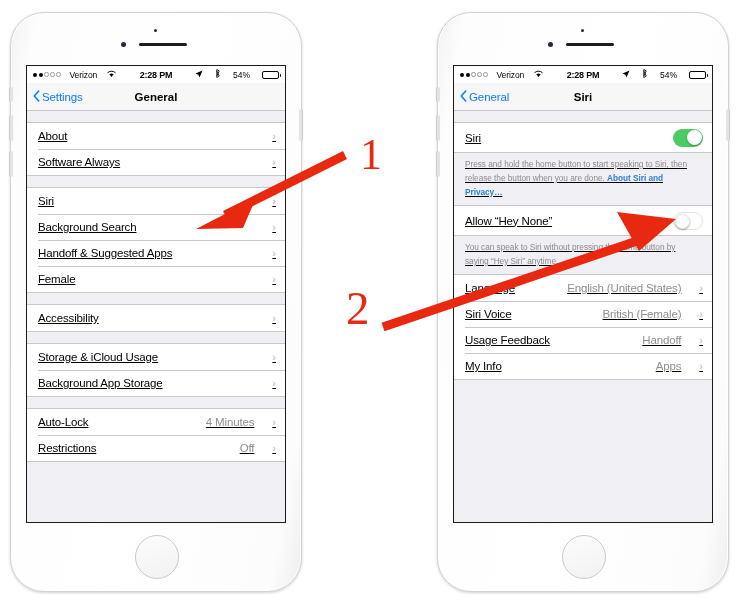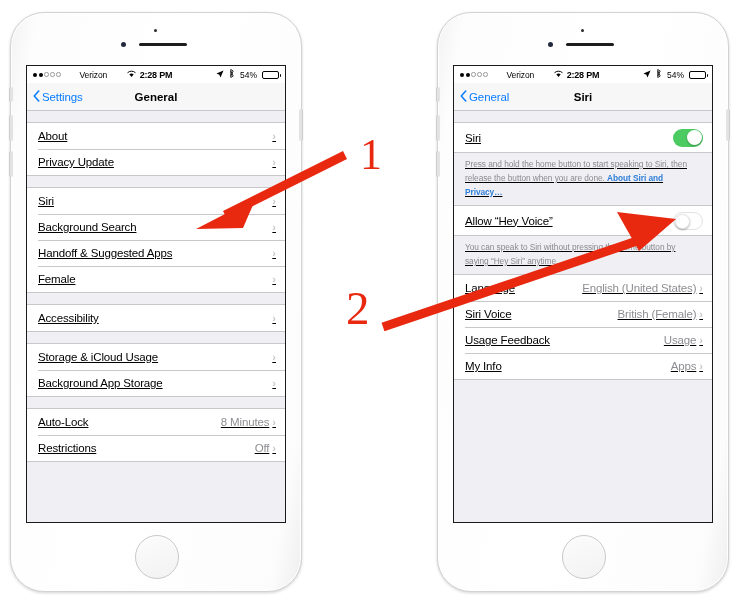--- a/index.html
+++ b/index.html
@@ -43,29 +43,29 @@
 
   
   .screen{position:absolute;background:#ffffff;overflow:hidden;
     border:1px solid #1a1a1a;}
   #screen-left{left:15px;top:52px;width:258px;height:456px;}
   #screen-right{left:15px;top:52px;width:258px;height:456px;}
 
   
   .statusbar{height:17px;display:flex;align-items:center;padding:0 6px;
     font-size:9px;color:#000;background:#fff;position:relative;}
-  .sb-left{display:flex;align-items:center;gap:18px;}
+  .sb-left{display:flex;align-items:center;gap:8px;}
   .dots{display:flex;align-items:center;gap:1.5px;}
   .dot{width:4px;height:4px;border-radius:50%;background:#000;}
   .dot.hollow{background:transparent;border:1px solid #9a9a9a;width:2.5px;height:2.5px;}
   .carrier{font-size:8.5px;letter-spacing:-.1px;margin-left:1px;}
   .wifi{margin-left:2px;display:inline-block;}
   .sb-center{position:absolute;left:0;right:0;text-align:center;font-size:9px;font-weight:bold;
     letter-spacing:-.2px;pointer-events:none;}
-  .sb-right{margin-left:auto;display:flex;align-items:center;gap:5px;font-size:8.5px;
+  .sb-right{margin-left:auto;display:flex;align-items:center;gap:12px;font-size:8.5px;
     position:relative;z-index:2;}
   .batt{width:17px;height:8px;border:1px solid #000;border-radius:2px;position:relative;
     padding:1px;box-sizing:border-box;}
   .batt-fill{height:100%;background:#000;border-radius:1px;}
   .batt-cap{position:absolute;right:-3px;top:2.5px;width:1.5px;height:3px;background:#000;
     border-radius:0 1px 1px 0;}
 
   
   .navbar{height:27px;background:#f7f7f7;border-bottom:1px solid #c8c7cc;
     display:flex;align-items:center;position:relative;padding:0 6px;}
@@ -78,21 +78,21 @@
   
   .content{height:412px;background:#efeff4;overflow:hidden;position:relative;text-decoration:underline;}
   .gap{background:#efeff4;}
   .group{background:#fff;border-top:1px solid #c8c7cc;border-bottom:1px solid #c8c7cc;}
   .row{height:26px;display:flex;align-items:center;padding:0 9px 0 11px;background:#fff;
     position:relative;cursor:pointer;}
   .row + .row:before{content:"";position:absolute;left:11px;right:0;top:0;height:1px;
     background:#c8c7cc;}
   .row-label{font-size:11.5px;color:#000;letter-spacing:-.15px;}
   .row-value{margin-left:auto;font-size:11.5px;color:#8e8e93;letter-spacing:-.15px;
-    margin-right:3px;}
+    margin-right:18px;}
   .chev{color:#c7c7cc;font-size:11px;line-height:1;margin-left:auto;font-weight:bold;}
   .row-value + .chev{margin-left:0;}
 
   
   .note{padding:4px 11px 6px 11px;font-size:8.3px;line-height:14px;color:#8a8a8f;
     letter-spacing:-.05px;background:#efeff4;}
   .note a{color:#2f7ed8;text-decoration:none;font-weight:bold;}
 
   
   .toggle{margin-left:auto;width:30px;height:18px;border-radius:9px;position:relative;
@@ -178,21 +178,21 @@
       </div>
 
       <div class="content" id="left-list">
           <div class="gap" style="height:11px"></div>
           <div class="group">
             <div class="row">
               <span class="row-label">About</span>
               <span class="chev">›</span>
             </div>
             <div class="row">
-              <span class="row-label">Privacy Update</span>
+              <span class="row-label">Software Always</span>
               <span class="chev">›</span>
             </div>
           </div>
           <div class="gap" style="height:11px"></div>
           <div class="group">
             <div class="row">
               <span class="row-label">Siri</span>
               <span class="chev">›</span>
             </div>
             <div class="row">
@@ -223,21 +223,21 @@
             </div>
             <div class="row">
               <span class="row-label">Background App Storage</span>
               <span class="chev">›</span>
             </div>
           </div>
           <div class="gap" style="height:11px"></div>
           <div class="group">
             <div class="row">
               <span class="row-label">Auto-Lock</span>
-              <span class="row-value">8 Minutes</span>
+              <span class="row-value">4 Minutes</span>
               <span class="chev">›</span>
             </div>
             <div class="row">
               <span class="row-label">Restrictions</span>
               <span class="row-value">Off</span>
               <span class="chev">›</span>
             </div>
           </div>
         </div>
     </div>
@@ -312,41 +312,41 @@
             <div class="row" style="height:29px">
               <span class="row-label">Siri</span>
               <span class="toggle on">
                 <span class="knob"></span>
               </span>
             </div>
           </div>
           <div class="note"><span>Press and hold the home button to start speaking to Siri, then release the button when you are done. </span><a href="#">About Siri and Privacy…</a></div>
           <div class="group">
             <div class="row" style="height:29px">
-              <span class="row-label">Allow “Hey Voice”</span>
+              <span class="row-label">Allow “Hey None”</span>
               <span class="toggle off">
                 <span class="knob"></span>
               </span>
             </div>
           </div>
           <div class="note">You can speak to Siri without pressing the home button by saying “Hey Siri” anytime.</div>
           <div class="group">
             <div class="row">
               <span class="row-label">Language</span>
               <span class="row-value">English (United States)</span>
               <span class="chev">›</span>
             </div>
             <div class="row">
               <span class="row-label">Siri Voice</span>
               <span class="row-value">British (Female)</span>
               <span class="chev">›</span>
             </div>
             <div class="row">
               <span class="row-label">Usage Feedback</span>
-              <span class="row-value">Usage</span>
+              <span class="row-value">Handoff</span>
               <span class="chev">›</span>
             </div>
             <div class="row">
               <span class="row-label">My Info</span>
               <span class="row-value">Apps</span>
               <span class="chev">›</span>
             </div>
           </div>
         </div>
     </div>

